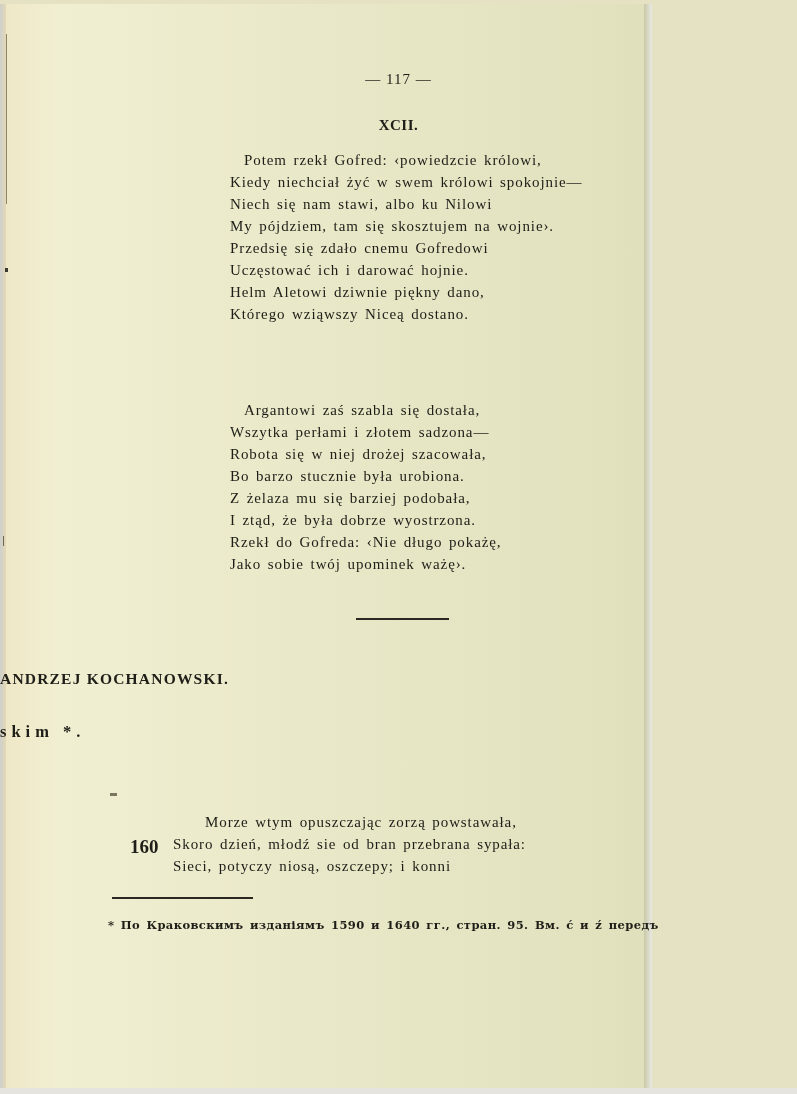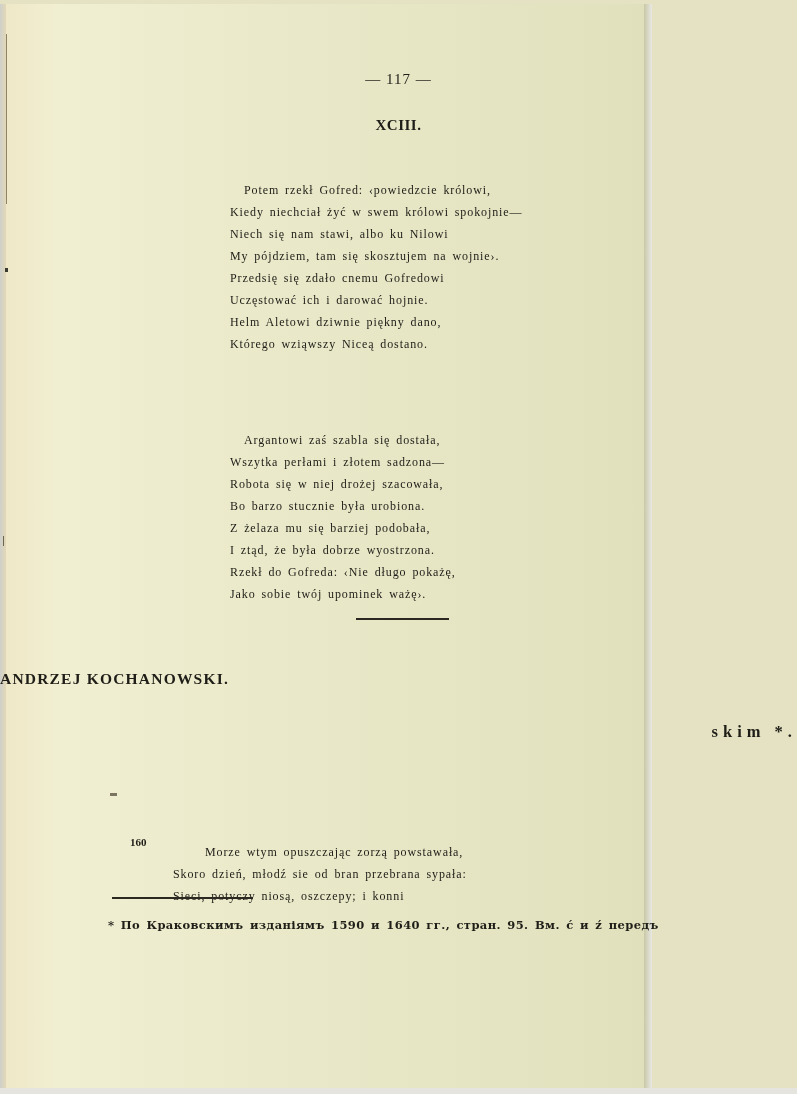--- a/index.html
+++ b/index.html
@@ -90,24 +90,23 @@
       letter-spacing: 0.5px;
     }
     .verse-block {
       position: absolute;
       left: 0;
       width: 797px;
     }
     .verse-line {
       position: absolute;
       white-space: nowrap;
-      font-size: 12px;
+      font-size: 15px;
       letter-spacing: 0.9px;
       word-spacing: 2px;
-      margin-top: 31px;
     }
     .divider {
       position: absolute;
       height: 2px;
       background: #2a2820;
     }
     .author {
       position: absolute;
       top: 666px;
       left: 0;
@@ -124,21 +123,21 @@
       font-size: 16.5px;
       font-weight: bold;
       letter-spacing: 8.5px;
       white-space: nowrap;
     }
     .work-title-2 {
       position: absolute;
       top: 718px;
       left: 0;
       width: 797px;
-      text-align: right;
+      text-align: left;
       font-size: 16.5px;
       font-weight: bold;
       letter-spacing: 5px;
     }
     .book-heading {
       position: absolute;
       top: 773px;
       left: 0;
       width: 797px;
       text-align: center;
@@ -148,21 +147,21 @@
     .dash-mark {
       position: absolute;
       top: 789px;
       left: 110px;
       width: 7px;
       height: 3px;
       background: #7a7460;
     }
     .line-number {
       position: absolute;
-      font-size: 11px;
+      font-size: 19px;
       font-weight: bold;
       left: 130px;
     }
     .footnote {
       position: absolute;
       left: 108px;
       font-family: "DejaVu Serif", serif;
       font-size: 11.5px;
       font-weight: bold;
       white-space: nowrap;
@@ -176,21 +175,21 @@
 <div class="page">
   <div class="left-edge"></div>
   <div class="left-edge-line"></div>
   <div class="left-mark"></div>
   <div class="left-mark2"></div>
   <div class="right-edge"></div>
   <div class="bottom-edge"></div>
 
   <div class="page-num">— 117 —</div>
 
-  <div class="stanza-heading" style="top:113px">XCIII.</div>
+  <div class="stanza-heading" style="top:113px">XCII.</div>
   <div class="verse-block">
     <div class="verse-line" style="top:148px;left:244px">Potem rzekł Gofred: ‹powiedzcie królowi,</div>
     <div class="verse-line" style="top:170px;left:230px">Kiedy niechciał żyć w swem królowi spokojnie—</div>
     <div class="verse-line" style="top:192px;left:230px">Niech się nam stawi, albo ku Nilowi</div>
     <div class="verse-line" style="top:214px;left:230px">My pójdziem, tam się skosztujem na wojnie›.</div>
     <div class="verse-line" style="top:236px;left:230px">Przedsię się zdało cnemu Gofredowi</div>
     <div class="verse-line" style="top:258px;left:230px">Uczęstować ich i darować hojnie.</div>
     <div class="verse-line" style="top:280px;left:230px">Helm Aletowi dziwnie piękny dano,</div>
     <div class="verse-line" style="top:302px;left:230px">Którego wziąwszy Niceą dostano.</div>
   </div>

